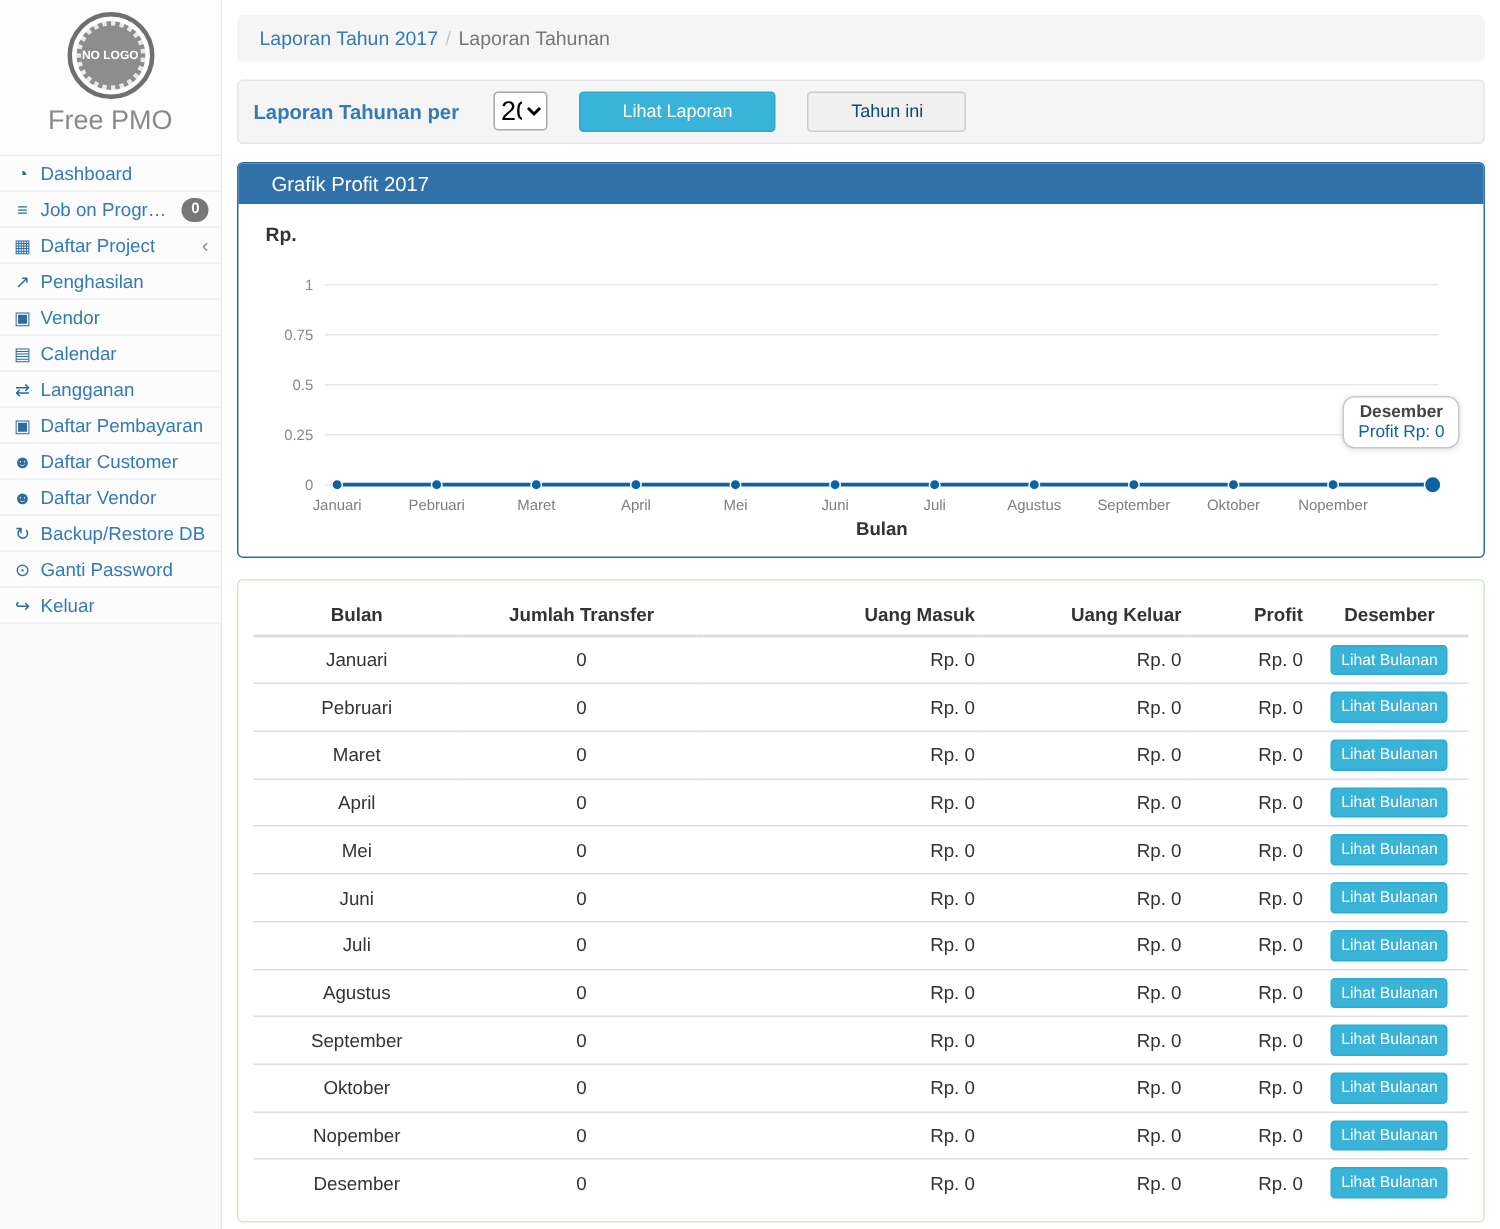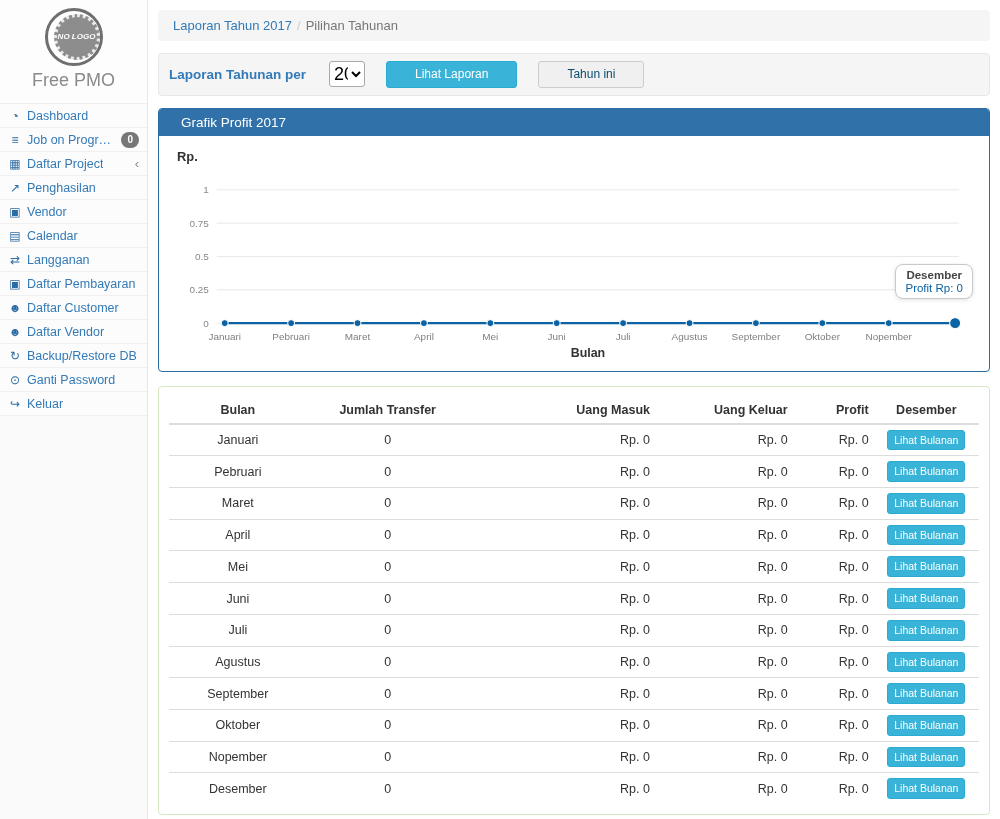--- a/index.html
+++ b/index.html
@@ -2,21 +2,21 @@
 <html><head>
 <meta charset="utf-8">
 <style>
   * { box-sizing: border-box; }
   html,body { margin:0; padding:0; background:#fff; font-family:"Liberation Sans", sans-serif; font-size:13px; color:#333; }
   .page { display:flex; min-height:782px; align-items:stretch; }
 
   
   aside.sidebar { width:148px; flex:0 0 148px; background:#fafafa; border-right:1px solid #e7e7e7; }
   .logo-block { background:#fdfdfd; text-align:center; padding:8px 0 12px; border-bottom:1px solid #eee; }
-  .logo-circle { width:58px; height:58px; margin:0 auto; border-radius:50%; border:3px solid #6f6f6f; background:#fff; display:flex; align-items:center; justify-content:flex-end;font-style:italic; }
+  .logo-circle { width:58px; height:58px; margin:0 auto; border-radius:50%; border:3px solid #6f6f6f; background:#fff; display:flex; align-items:center; justify-content:center; }
   .logo-inner { width:46px; height:46px; border-radius:50%; background:#8d8d8d; border:3px dotted #e9e9e9; color:#fff; font-size:8px; font-weight:bold; line-height:1.2; display:flex; align-items:center; justify-content:center; text-align:center; }
   .logo-name { margin-top:4px; color:#8a8a8a; font-size:18px; }
   ul.side-menu { list-style:none; margin:0; padding:0; background:#fcfcfc; }
   ul.side-menu li { display:flex; align-items:center; gap:5px; padding:4px 8px; height:24px; border-bottom:1px solid #f0f0f0; color:#337ab7; font-size:12.5px; cursor:pointer; white-space:nowrap; }
   .nav-icon { width:14px; flex:0 0 14px; text-align:center; color:#2d6ca2; font-size:12px; }
   .nav-label { overflow:hidden; text-overflow:ellipsis; }
   .nav-badge { margin-left:auto; background:#777; color:#fff; font-size:10px; font-weight:bold; line-height:1; padding:3px 6px; border-radius:10px; }
   .nav-chevron { margin-left:auto; color:#888; font-size:13px; }
 
   
@@ -137,21 +137,21 @@
     <span class="nav-label">Keluar</span>
 
   </li>
         </ul>
     </nav>
   </aside>
 
   <main class="content">
 
     <div class="breadcrumb">
-      <a>Laporan Tahun 2017</a><span class="sep">/</span><span>Pilihan Tahunan</span>
+      <a>Laporan Tahun 2017</a><span class="sep">/</span><span>Laporan Tahunan</span>
     </div>
 
     <div class="filter-bar">
       <span class="filter-label">Laporan Tahunan per</span>
       <select class="year-select" id="year-select"><option>2017</option></select>
       <button class="btn btn-info">Lihat Laporan</button>
       <button class="btn btn-default">Tahun ini</button>
     </div>
 
     <div class="panel panel-primary">

